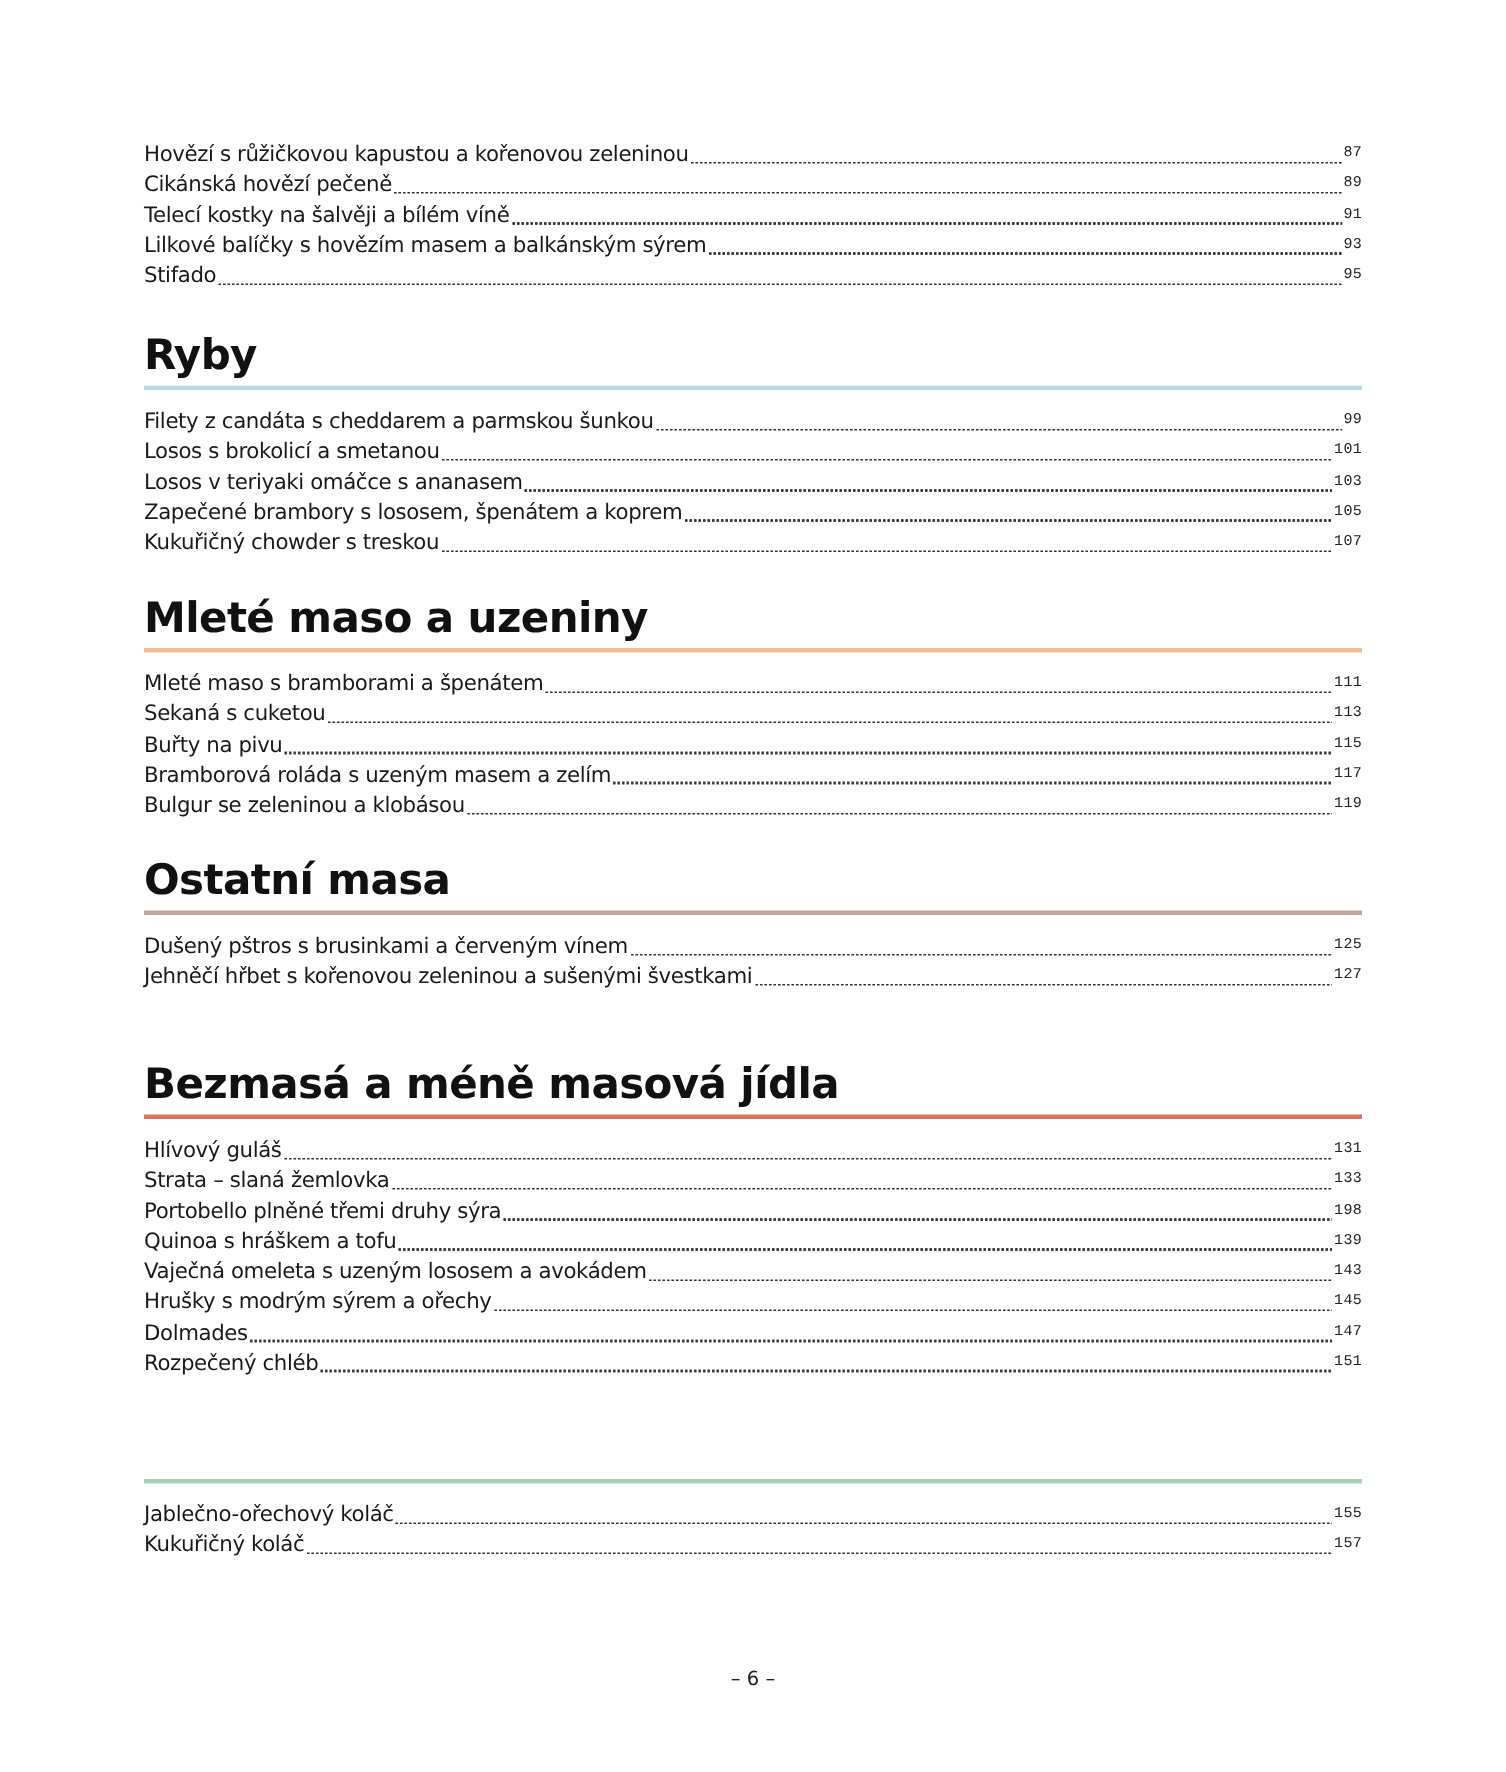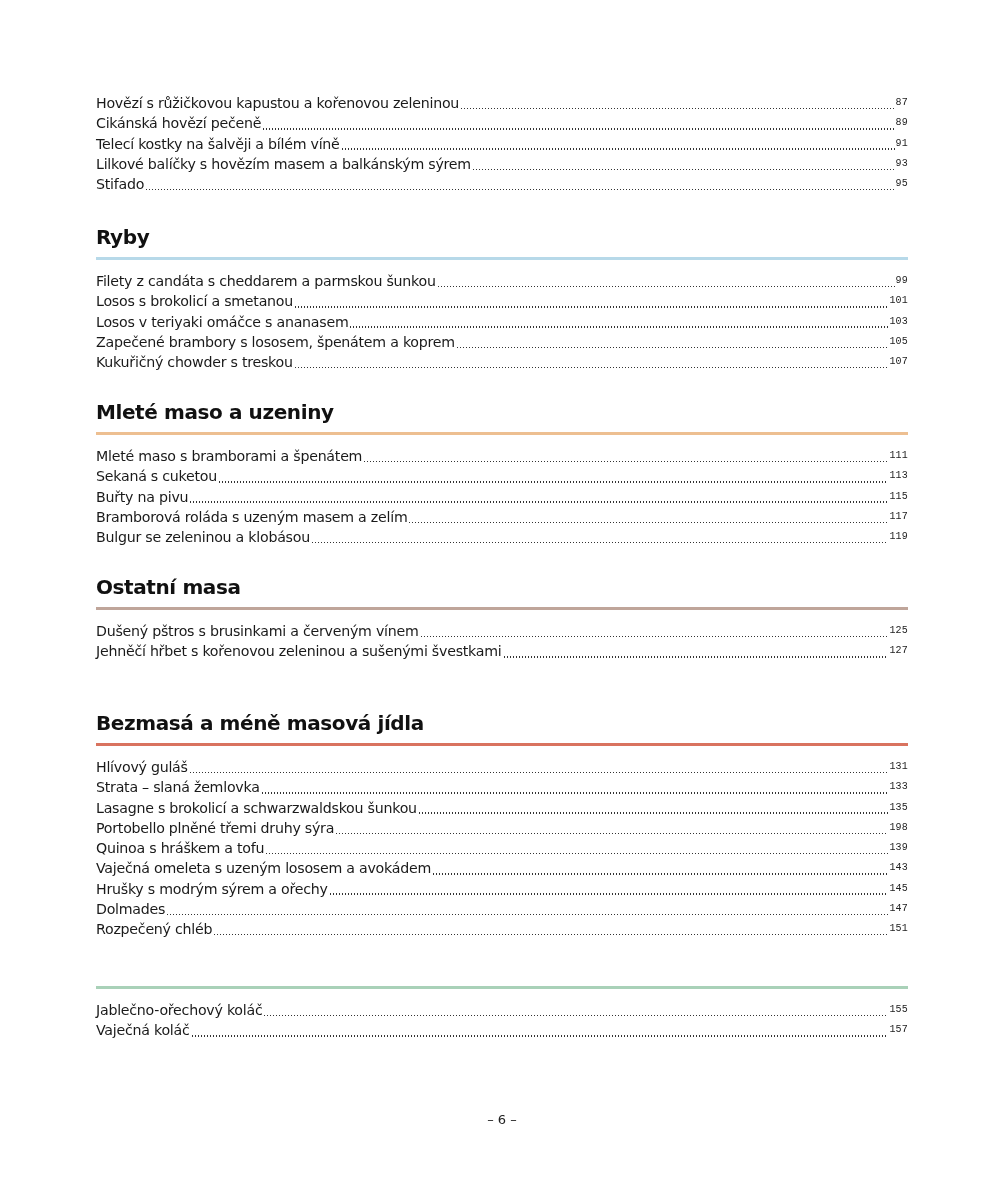--- a/index.html
+++ b/index.html
@@ -4,27 +4,27 @@
 <style>
   html, body { margin: 0; padding: 0; background: #ffffff; }
   body {
     width: 1004px; height: 1181px; position: relative; overflow: hidden;
     font-family: "DejaVu Sans", sans-serif; color: #1a1a1a;
   }
   .page { position: absolute; left: 96px; width: 812px; top: 0; }
   .group { position: absolute; left: 0; width: 812px; }
   .heading {
     font-family: "DejaVu Sans", sans-serif; font-weight: bold;
-    font-size: 20px; letter-spacing: -0.4px; color: #111;
+    font-size: 28px; letter-spacing: -0.4px; color: #111;
     height: 34px; line-height: 34px; margin: 0; white-space: nowrap;
   }
   .rule { height: 3px; width: 812px; margin-top: 3px; }
   .entries { margin-top: 11px; }
   .entry {
-    display: flex; align-items: flex-end; height: 20.25px; line-height: 20.25px;
+    display: flex; align-items: center; height: 20.25px; line-height: 20.25px;
     font-size: 14.2px; white-space: nowrap;
   }
   .entry-title { flex: 0 0 auto; letter-spacing: -0.25px; color: #1a1a1a; }
   .leader {
     flex: 1 1 auto; overflow: hidden; margin: 0 1px; height: 20px;
     position: relative;
   }
   .leader::after {
     content: ""; position: absolute; left: 0; right: 0; bottom: 4px; height: 1.5px;
     background-image: radial-gradient(circle, #333 0.75px, transparent 0.9px);
@@ -163,25 +163,20 @@
           <span class="entry-title">Hlívový guláš</span>
           <span class="leader"></span>
           <span class="entry-page">131</span>
         </div>
       <div class="entry">
           <span class="entry-title">Strata – slaná žemlovka</span>
           <span class="leader"></span>
           <span class="entry-page">133</span>
         </div>
       <div class="entry">
-          <span class="entry-title">Lasagne s brokolicí a schwarzwaldskou šunkou</span>
-          <span class="leader"></span>
-          <span class="entry-page">135</span>
-        </div>
-      <div class="entry">
           <span class="entry-title">Portobello plněné třemi druhy sýra</span>
           <span class="leader"></span>
           <span class="entry-page">198</span>
         </div>
       <div class="entry">
           <span class="entry-title">Quinoa s hráškem a tofu</span>
           <span class="leader"></span>
           <span class="entry-page">139</span>
         </div>
       <div class="entry">
@@ -209,21 +204,21 @@
 
   <div class="group" style="top:983px;">
     <div class="rule" style="background: rgb(169, 209, 184);"></div>
     <div class="entries">
       <div class="entry">
           <span class="entry-title">Jablečno-ořechový koláč</span>
           <span class="leader"></span>
           <span class="entry-page">155</span>
         </div>
       <div class="entry">
-          <span class="entry-title">Vaječná koláč</span>
+          <span class="entry-title">Kukuřičný koláč</span>
           <span class="leader"></span>
           <span class="entry-page">157</span>
         </div>
     </div>
   </div>
 </div>
 
 <div class="footer">– 6 –</div>
 
 </body></html>

